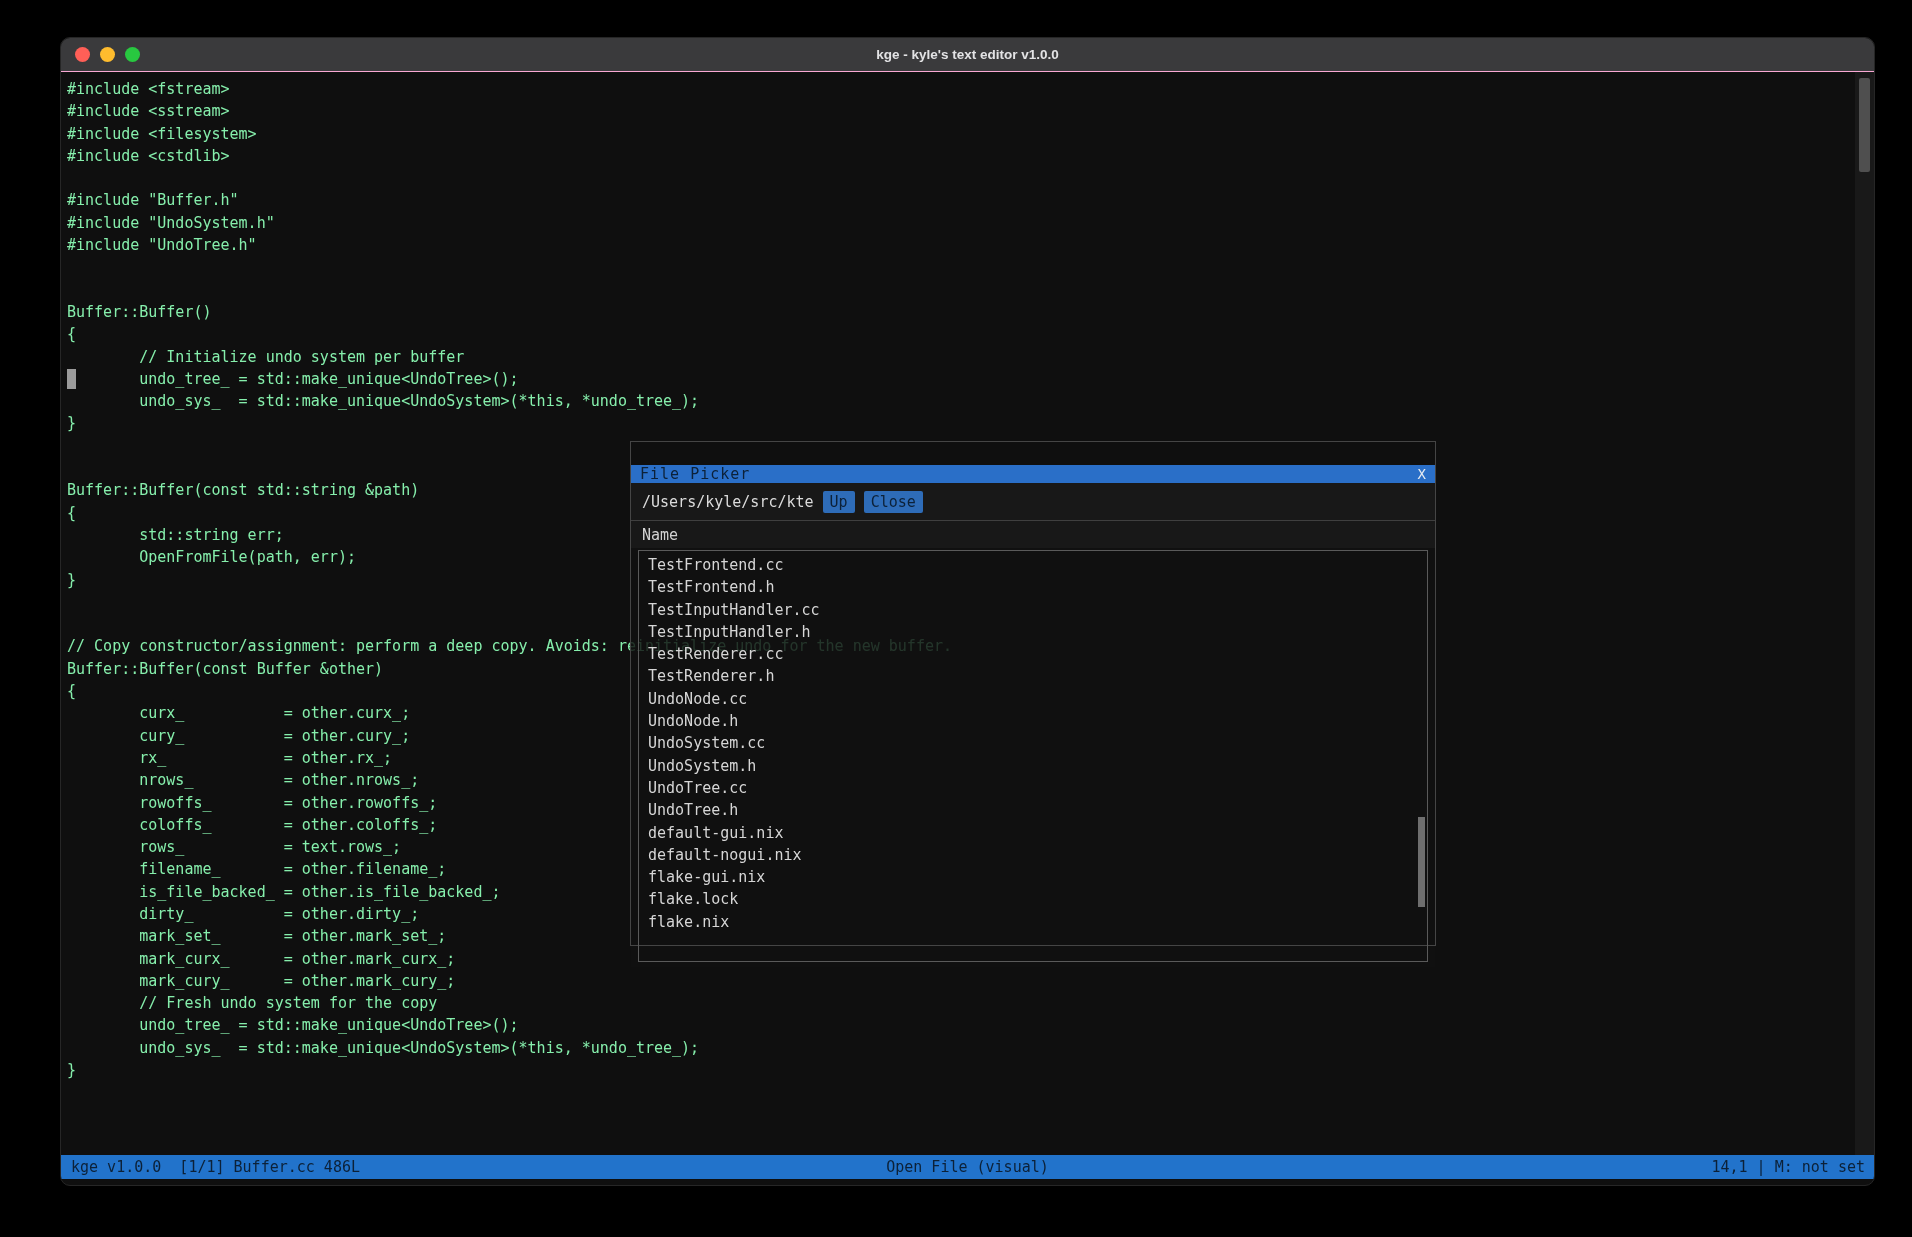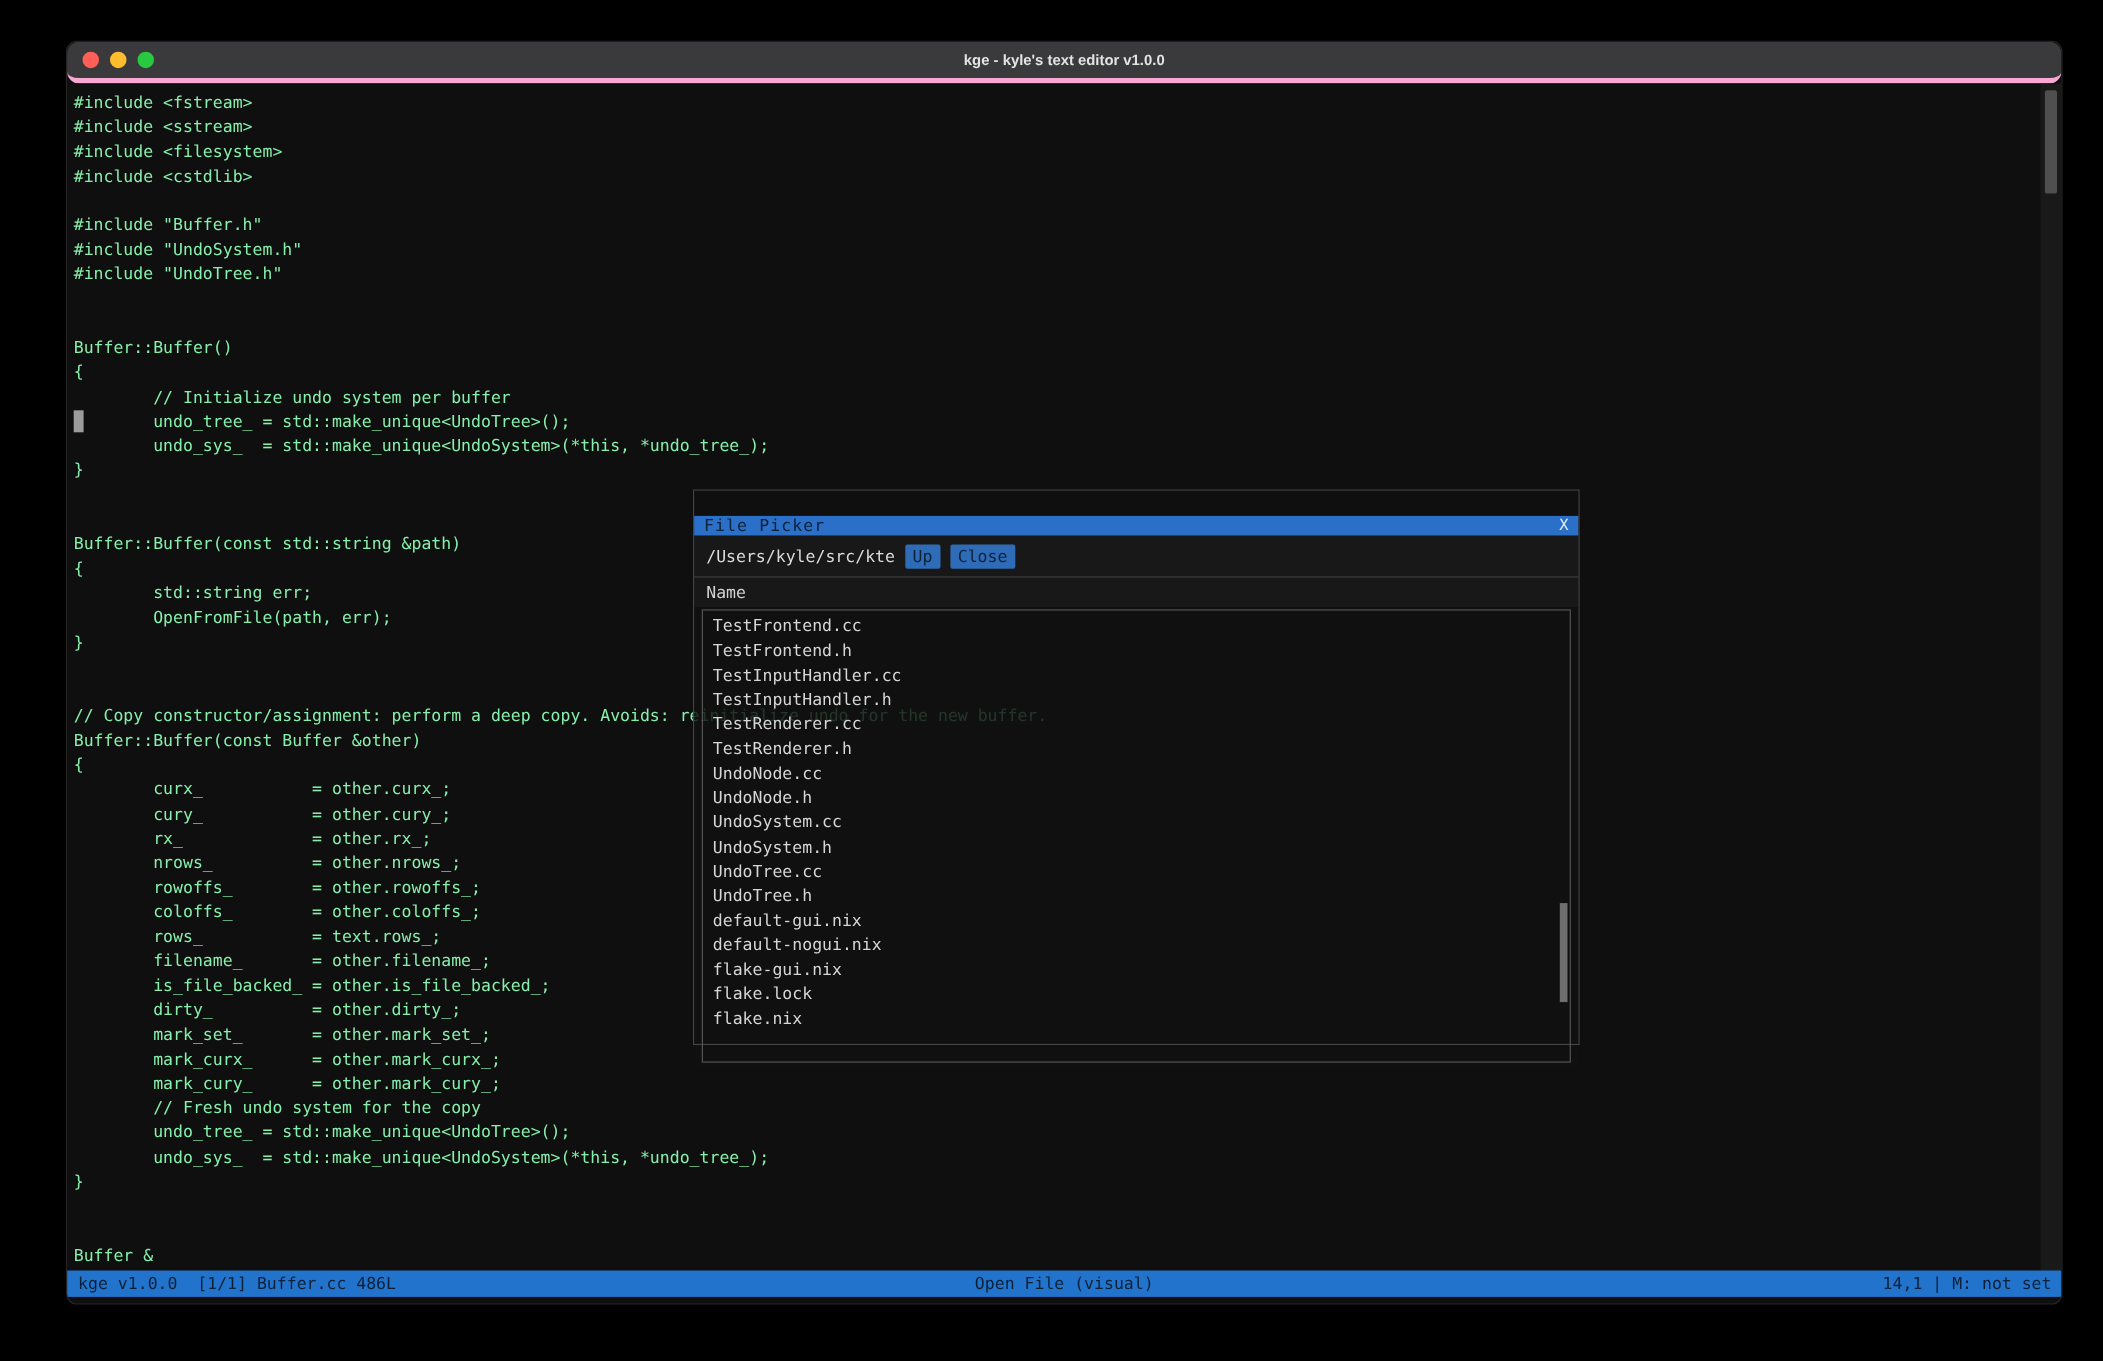--- a/index.html
+++ b/index.html
@@ -2,21 +2,21 @@
 <html><head>
 <meta charset="utf-8">
 <style>
   html,body{margin:0;padding:0;background:#000;}
   .stage{position:relative;width:1912px;height:1237px;background:#000;overflow:hidden;
          font-family:"DejaVu Sans Mono", monospace;}
   .window{position:absolute;left:60px;top:37px;width:1813px;height:1147px;background:#0f0f0f;
           border-radius:10px;border:1px solid #262626;overflow:hidden;box-shadow:0 10px 40px rgba(0,0,0,.6);}
   
   .titlebar{height:33px;background:#3a3a3c;position:relative;display:flex;align-items:center;
-            justify-content:center;border-bottom:5px solid #f9a8d4;border-radius:11px;}
+            justify-content:center;border-bottom:1px solid #f9a8d4;}
   .lights{position:absolute;left:14px;top:0;height:100%;display:flex;align-items:center;gap:10px;}
   .light{width:15px;height:15px;border-radius:50%;}
   .light.red{background:#ff5f57;} .light.yellow{background:#febc2e;} .light.green{background:#28c840;}
   .win-title{font-family:"Liberation Sans", sans-serif;font-size:13.5px;font-weight:bold;color:#e3e3e5;}
   
   .editor{position:relative;height:1084px;overflow:hidden;}
   .code{position:absolute;left:6px;top:6px;font-size:15px;line-height:22.3px;color:#86efac;}
   .code-line{height:22.3px;white-space:pre;}
   .cursor{position:absolute;width:9px;height:20px;background:#9b9b9b;}
   .vscroll{position:absolute;right:0;top:0;bottom:0;width:19px;background:#191919;}
@@ -102,21 +102,20 @@
           <div class="code-line">        dirty_          = other.dirty_;</div>
           <div class="code-line">        mark_set_       = other.mark_set_;</div>
           <div class="code-line">        mark_curx_      = other.mark_curx_;</div>
           <div class="code-line">        mark_cury_      = other.mark_cury_;</div>
           <div class="code-line">        // Fresh undo system for the copy</div>
           <div class="code-line">        undo_tree_ = std::make_unique&lt;UndoTree&gt;();</div>
           <div class="code-line">        undo_sys_  = std::make_unique&lt;UndoSystem&gt;(*this, *undo_tree_);</div>
           <div class="code-line">}</div>
           <div class="code-line"></div>
           <div class="code-line"></div>
-          <div class="code-line">Buffer &amp;</div>
         </div>
       <div class="cursor" style="top: 296.9px; left: 6px;"></div>
       <div class="vscroll">
         <div class="vthumb"></div>
       </div>
 
       <div class="dialog">
         <div class="dlg-title">
           <span>File Picker</span>
           <span class="dlg-close">X</span>

